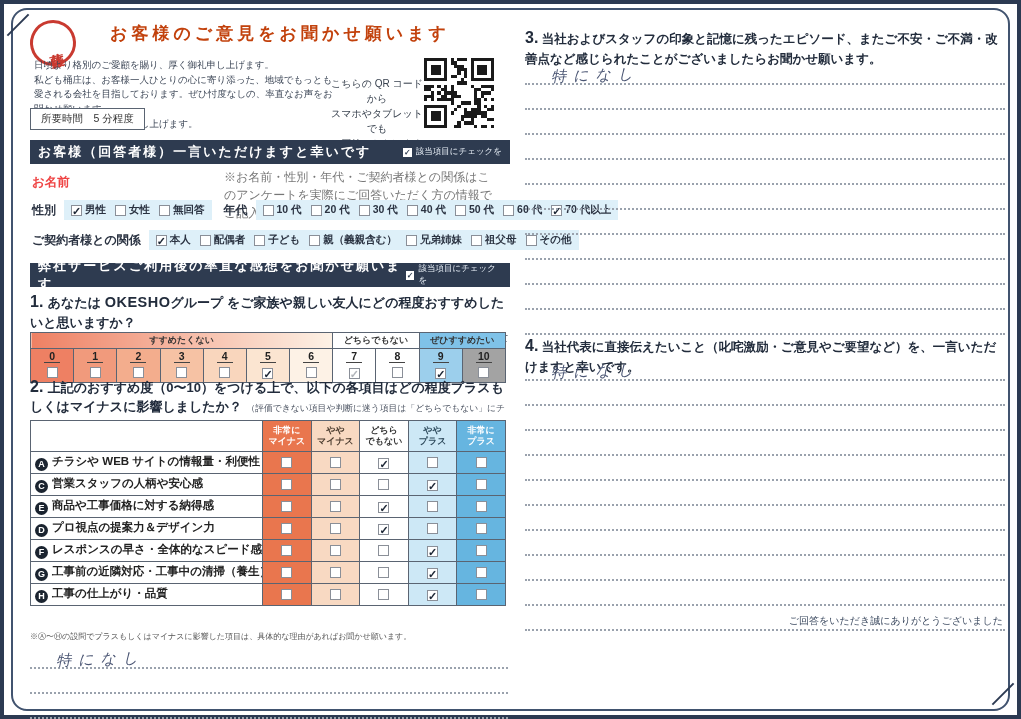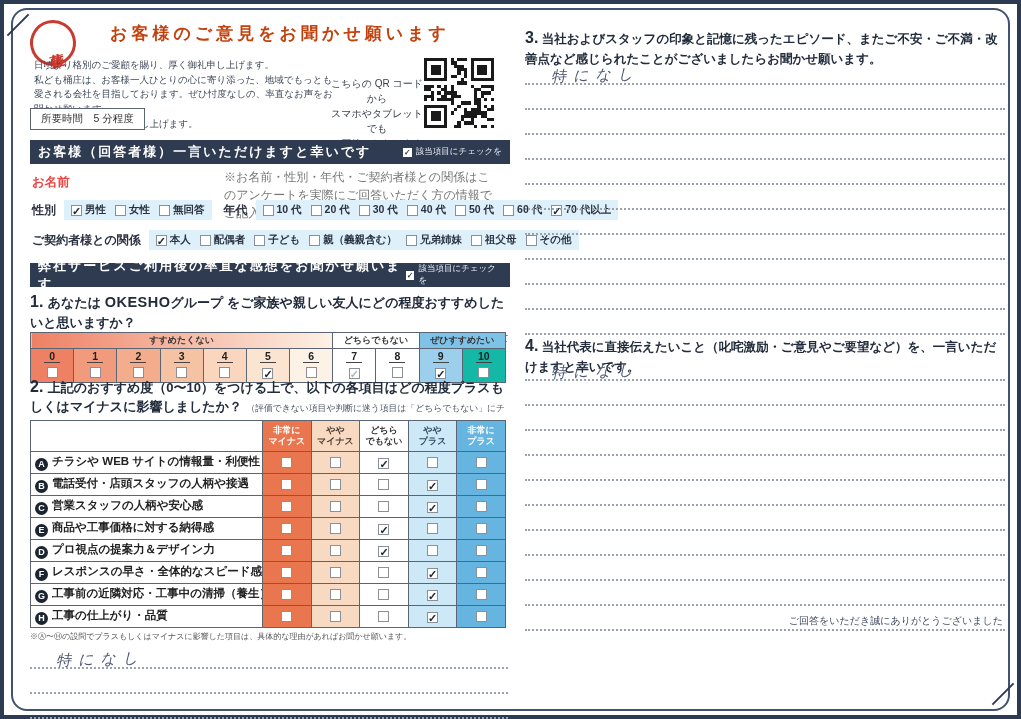--- a/index.html
+++ b/index.html
@@ -332,21 +332,21 @@
         <td style="background: rgb(238, 128, 99);"><div class="num">0</div><span class="cb"></span></td>
         <td style="background: rgb(241, 154, 124);"><div class="num">1</div><span class="cb"></span></td>
         <td style="background: rgb(243, 173, 141);"><div class="num">2</div><span class="cb"></span></td>
         <td style="background: rgb(246, 194, 164);"><div class="num">3</div><span class="cb"></span></td>
         <td style="background: rgb(249, 214, 189);"><div class="num">4</div><span class="cb"></span></td>
         <td style="background: rgb(251, 229, 209);"><div class="num">5</div><span class="cb on">✓</span></td>
         <td style="background: rgb(253, 242, 230);"><div class="num">6</div><span class="cb"></span></td>
         <td style="background: rgb(255, 255, 255);"><div class="num">7</div><span class="cb on faint">✓</span></td>
         <td style="background: rgb(255, 255, 255);"><div class="num">8</div><span class="cb"></span></td>
         <td style="background: rgb(156, 207, 236);"><div class="num">9</div><span class="cb on">✓</span></td>
-        <td style="background: #14b8a6;"><div class="num">10</div><span class="cb"></span></td>
+        <td style="background: #a3a3a3;"><div class="num">10</div><span class="cb"></span></td>
       </tr>
   </tbody>
 </table>
 
 <div class="abs" style="left:30px;top:378px;width:480px">
   <span class="qnum">2.</span>
   <span class="qtext">上記のおすすめ度（0〜10）をつける上で、以下の各項目はどの程度プラスもしくはマイナスに影響しましたか？</span>
   <span class="qnote">（評価できない項目や判断に迷う項目は「どちらでもない」にチェックを）</span>
 </div>
 
@@ -369,28 +369,20 @@
   <tbody>
       <tr>
         <td class="lab"><span class="circle">A</span>チラシや WEB サイトの情報量・利便性</td>
         <td style="background: rgb(233, 118, 78);"><span class="cb"></span></td>
         <td style="background: rgb(248, 217, 194);"><span class="cb"></span></td>
         <td style="background: rgb(255, 255, 255);"><span class="cb on">✓</span></td>
         <td style="background: rgb(205, 232, 246);"><span class="cb"></span></td>
         <td style="background: rgb(102, 181, 224);"><span class="cb"></span></td>
       </tr>
       <tr>
-        <td class="lab"><span class="circle">B</span>電話受付・店頭スタッフの人柄や接遇</td>
-        <td style="background: rgb(233, 118, 78);"><span class="cb"></span></td>
-        <td style="background: rgb(248, 217, 194);"><span class="cb"></span></td>
-        <td style="background: rgb(255, 255, 255);"><span class="cb"></span></td>
-        <td style="background: rgb(205, 232, 246);"><span class="cb on">✓</span></td>
-        <td style="background: rgb(102, 181, 224);"><span class="cb"></span></td>
-      </tr>
-      <tr>
         <td class="lab"><span class="circle">C</span>営業スタッフの人柄や安心感</td>
         <td style="background: rgb(233, 118, 78);"><span class="cb"></span></td>
         <td style="background: rgb(248, 217, 194);"><span class="cb"></span></td>
         <td style="background: rgb(255, 255, 255);"><span class="cb"></span></td>
         <td style="background: rgb(205, 232, 246);"><span class="cb on">✓</span></td>
         <td style="background: rgb(102, 181, 224);"><span class="cb"></span></td>
       </tr>
       <tr>
         <td class="lab"><span class="circle">E</span>商品や工事価格に対する納得感</td>
         <td style="background: rgb(233, 118, 78);"><span class="cb"></span></td>

